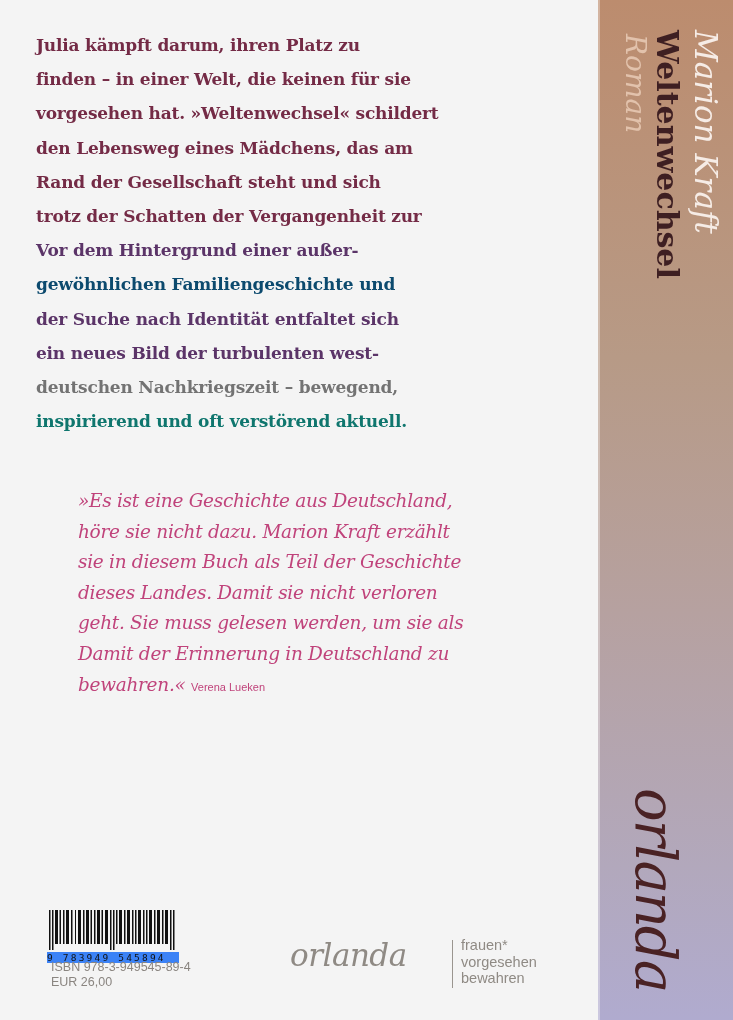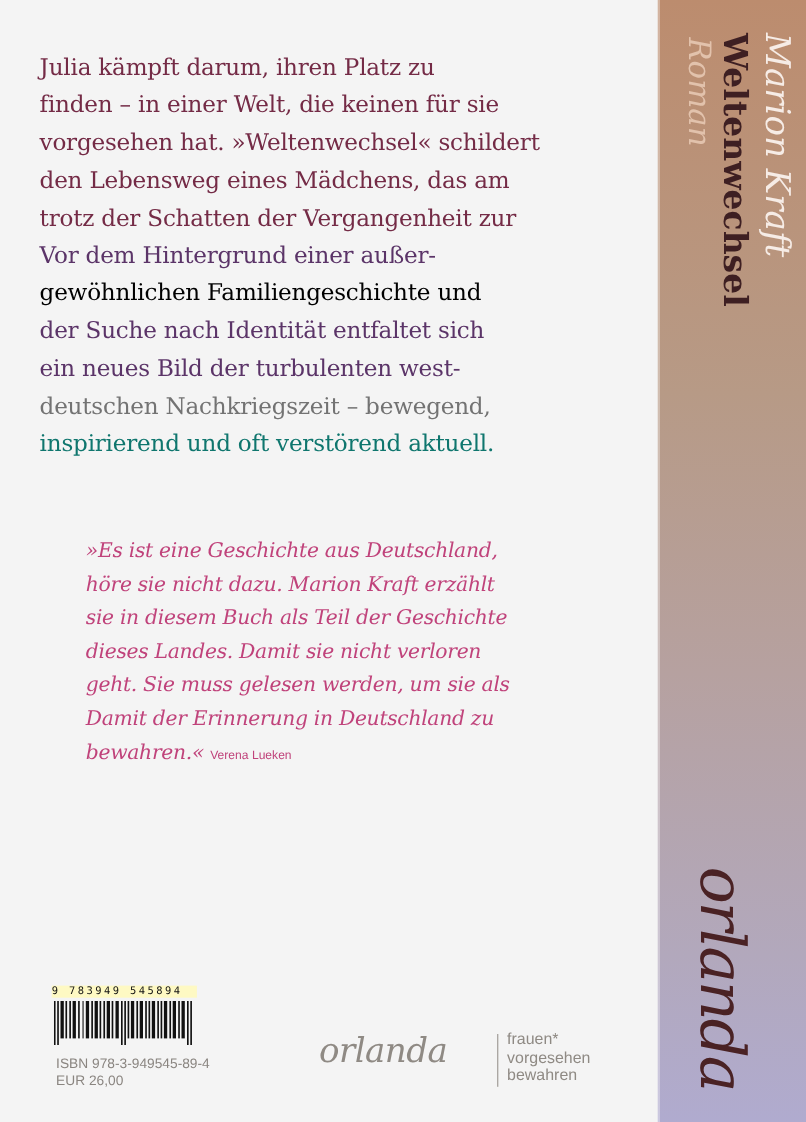--- a/index.html
+++ b/index.html
@@ -5,42 +5,42 @@
     html, body { margin: 0; padding: 0; }
     body {
       width: 733px; height: 1020px; position: relative; overflow: hidden;
       background: #f4f4f4;
     }
     .back {
       position: absolute; left: 0; top: 0; width: 598px; height: 1020px;
       background: #f4f4f4;
     }
     .blurb {
-      position: absolute; left: 36px; top: 44px; width: 530px;
-      font-family: "DejaVu Serif", serif; font-weight: normal;
-      font-size: 21px; line-height: 34.2px; letter-spacing: -0.2px;
+      position: absolute; left: 36px; top: 28px; width: 530px;
+      font-family: "DejaVu Serif", serif; font-weight: bold;
+      font-size: 17px; line-height: 34.2px; letter-spacing: -0.2px;
     }
     .blurb .line { display: block; white-space: nowrap; }
     .quote {
       position: absolute; left: 78px; top: 486px; width: 480px;
       font-family: "DejaVu Serif", serif; font-style: italic;
       font-size: 18.5px; line-height: 30.6px; letter-spacing: -0.3px;
     }
     .quote .line { display: block; white-space: nowrap; }
     .quote .attr {
       font-family: "Liberation Sans", sans-serif; font-style: normal;
       font-size: 11px; letter-spacing: 0;
     }
     .barcode {
       position: absolute; left: 49px; top: 910px; width: 126px; height: 40px;
     }
     .barcode-digits {
-      position: absolute; left: 47px; top: 896px; width: 132px;
+      position: absolute; left: 47px; top: 952px; width: 132px;
       font-family: "DejaVu Sans Mono", monospace; font-size: 9.5px;
-      letter-spacing: 2.2px; color: #111; background: #fef9c3;
+      letter-spacing: 2.2px; color: #111; background: #3b82f6;
     }
     .isbn {
       position: absolute; left: 51px; top: 960px;
       font-family: "Liberation Sans", sans-serif; font-size: 12.5px;
       line-height: 15px; color: #8a8580;
     }
     .publogo {
       position: absolute; left: 290px; top: 937px;
       font-family: "DejaVu Serif", serif; font-style: italic;
       font-size: 31px; color: #8f8a84; letter-spacing: -0.5px;
@@ -89,23 +89,24 @@
 </head>
 <body>
 
 <div class="back"></div>
 
 <div class="blurb">
   <span class="line" style="color:#742b46">Julia kämpft darum, ihren Platz zu</span>
   <span class="line" style="color:#742b46">finden – in einer Welt, die keinen für sie</span>
   <span class="line" style="color:#742b46">vorgesehen hat. »Weltenwechsel« schildert</span>
   <span class="line" style="color:#742b46">den Lebensweg eines Mädchens, das am</span>
+  <span class="line" style="color:#742b46">Rand der Gesellschaft steht und sich</span>
   <span class="line" style="color:#742b46">trotz der Schatten der Vergangenheit zur</span>
   <span class="line" style="color:#5b3468">Vor dem Hintergrund einer außer-</span>
-  <span class="line" style="color:#000000">gewöhnlichen Familiengeschichte und</span>
+  <span class="line" style="color:#0c4a6e">gewöhnlichen Familiengeschichte und</span>
   <span class="line" style="color:#5b3468">der Suche nach Identität entfaltet sich</span>
   <span class="line" style="color:#5b3468">ein neues Bild der turbulenten west-</span>
   <span class="line" style="color:#737373">deutschen Nachkriegszeit – bewegend,</span>
   <span class="line" style="color:#0f766e">inspirierend und oft verstörend aktuell.</span>
 </div>
 
 <div class="quote" style="color:#c0437b">
   <span class="line">»Es ist eine Geschichte aus Deutschland,</span>
   <span class="line">höre sie nicht dazu. Marion Kraft erzählt</span>
   <span class="line">sie in diesem Buch als Teil der Geschichte</span>

